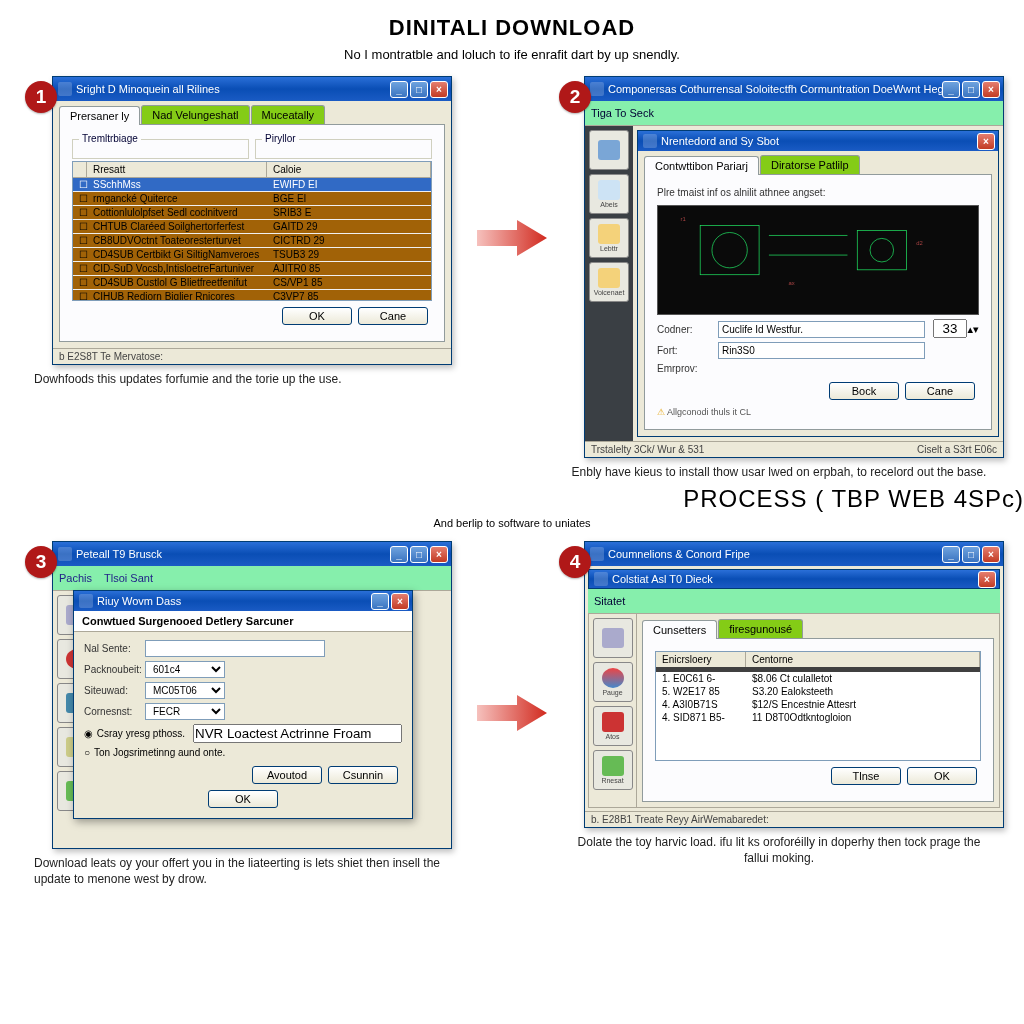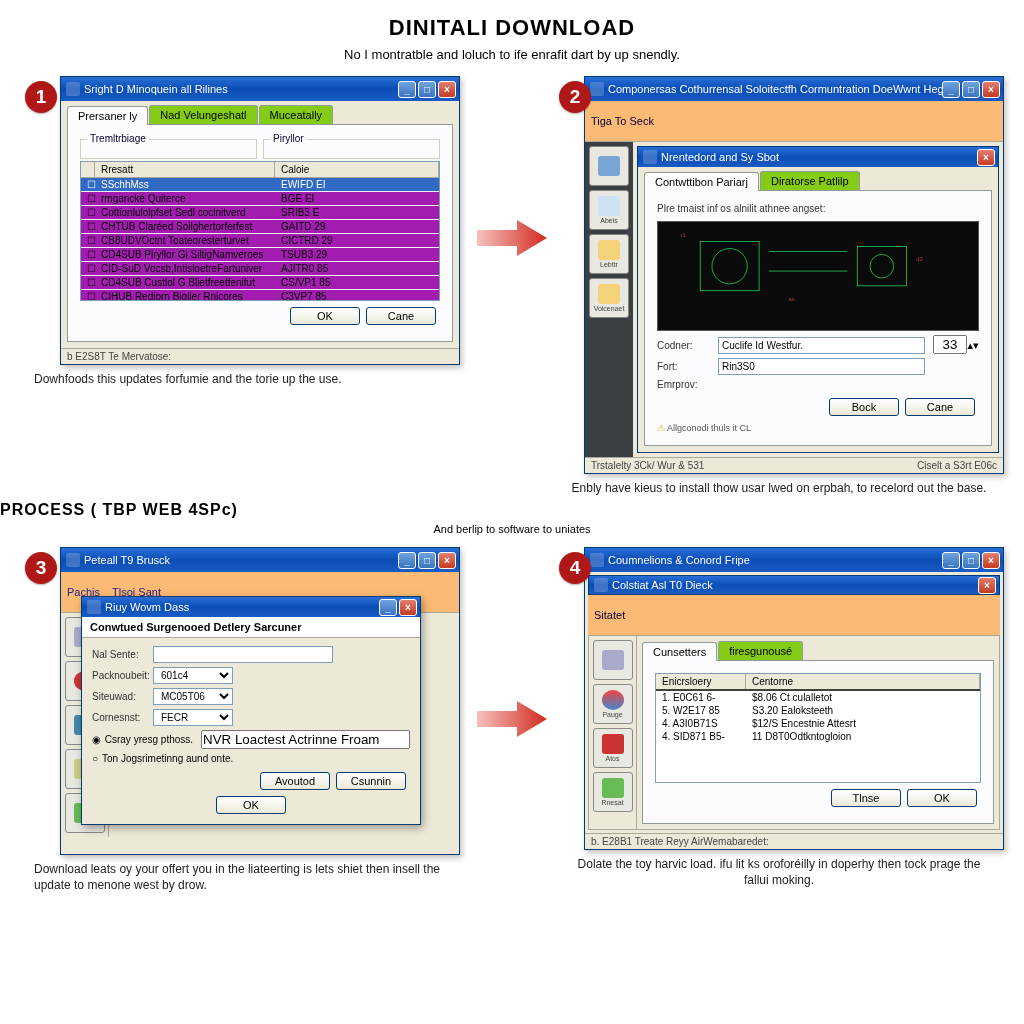--- a/index.html
+++ b/index.html
@@ -1,44 +1,44 @@
 <!DOCTYPE html>
 <html><head>
 <meta charset="utf-8">
 <style>
 * { box-sizing: border-box; margin: 0; padding: 0; }
 body { font-family: Tahoma, Arial, sans-serif; font-size: 11px; background: #fff; width: 1024px; height: 1024px; position: relative; color: #000; }
 .page-title { text-align: center; font-size: 22px; font-weight: bold; letter-spacing: 1px; padding-top: 15px; }
 .page-subtitle { text-align: center; font-size: 13px; padding: 6px 0 10px; }
-.section-title { text-align: left; font-size: 16px; font-weight: bold; letter-spacing: 1px; padding-top: 5px; }
+.section-title { text-align: right; font-size: 24px; font-weight: normal; letter-spacing: 1px; padding-top: 5px; }
 .section-sub { text-align: center; font-size: 11px; padding: 4px 0 8px; }
 .row { display: flex; justify-content: space-between; padding: 0 30px; position: relative; }
 .col { width: 430px; position: relative; }
 .badge { position: absolute; top: 5px; left: -5px; width: 32px; height: 32px; border-radius: 50%; background: #b01818; color: #fff; font-weight: bold; font-size: 19px; display: flex; align-items: center; justify-content: center; z-index: 10; box-shadow: 0 1px 2px rgba(0,0,0,.3); }
 .caption { font-size: 12px; color: #222; padding: 6px 4px 0 4px; line-height: 1.35; text-align: left; }
 .arrow { position: absolute; left: 50%; top: 140px; transform: translateX(-50%); }
 .arrow svg { display: block; }
-.window { border: 1px solid #003c74; background: #ece9d8; box-shadow: 2px 3px 6px rgba(0,0,0,.25); margin-left: 30px; position: relative; }
+.window { border: 1px solid #003c74; background: #ece9d8; box-shadow: 2px 3px 6px rgba(0,0,0,.25); margin-left: 22px; position: relative; }
 .titlebar { height: 24px; background: linear-gradient(to bottom, #2a6fd8 0%, #0a4eb5 50%, #1a5bc4 100%); color: #fff; display: flex; align-items: center; padding: 0 3px 0 5px; font-size: 11px; }
 .titlebar .icon { width: 14px; height: 14px; margin-right: 4px; background: #fff3; border-radius: 2px; display: inline-block; }
 .titlebar .t { flex: 1; overflow: hidden; white-space: nowrap; }
 .winbtns { display: flex; gap: 2px; }
 .winbtn { width: 18px; height: 17px; border: 1px solid #fff; border-radius: 3px; font-size: 10px; display: flex; align-items: center; justify-content: center; font-weight: bold; }
 .winbtn.min { background: linear-gradient(#6fa3de,#3a74c1); color:#fff;}
 .winbtn.max { background: linear-gradient(#6fa3de,#3a74c1); color:#fff;}
 .winbtn.close { background: linear-gradient(#e57e6f,#c23b24); color:#fff;}
-.menu { background:#fdba74; border-bottom:1px solid #aca899; padding:14px 6px; font-size:11px; color:#003; }
+.menu { background:#86efac; border-bottom:1px solid #aca899; padding:6px 6px; font-size:11px; color:#003; }
 .menu span { margin-right:12px; }
 .tabs { display:flex; gap:1px; padding:4px 6px 0 6px; background:#ece9d8; }
 .tab { border:1px solid #919b9c; border-bottom:none; background:#84cc16; padding:3px 10px; border-radius:3px 3px 0 0; font-size:11px; }
 .tab.active { background:#fcfcfe; position:relative; top:1px;}
 .pane { margin:0 6px 6px 6px; border:1px solid #919b9c; background:#fcfcfe; padding:12px; }
 .group { border:1px solid #d0d0bf; margin:2px 0; padding:4px; position:relative; background:#fcfcfe;}
 .group .glabel { position:absolute; top:-7px; left:6px; background:#fcfcfe; padding:0 3px; font-size:10px; color:#003;}
-.listbox { border:1px solid #7f9db9; background:#a21caf; height:140px; overflow:auto; }
+.listbox { border:1px solid #7f9db9; background:#a16207; height:140px; overflow:auto; }
 .listhead { display:flex; background:#ece9d8; border-bottom:1px solid #aca899; font-size:10px; }
 .listhead div { padding:2px 6px; border-right:1px solid #aca899; }
 .listrow { display:flex; font-size:10px; border-bottom:1px solid #f0f0f0;}
 .listrow div { padding:1px 6px; }
 .listrow .chk { width:14px; text-align:center; }
 .listrow.sel { background:#316ac5; color:#fff; }
 .btnrow { display:flex; justify-content:flex-end; gap:6px; padding:6px 4px 4px; }
 .btn { border:1px solid #003c74; background:linear-gradient(#fff,#ece9d8); padding:2px 0; width:70px; text-align:center; font-size:11px; border-radius:3px; }
 .status { border-top:1px solid #aca899; background:#ece9d8; font-size:10px; padding:2px 6px; color:#444; display:flex; justify-content:space-between;}
 .sidebar { width:48px; background:#3a3f44; padding:4px 2px; display:flex; flex-direction:column; gap:4px; align-items:center;}
@@ -49,21 +49,21 @@
 .field { display:flex; align-items:center; gap:6px; padding:2px 0; font-size:10px;}
 .field label { width:55px; color:#333;}
 .field input, .field select { border:1px solid #7f9db9; background:#fff; padding:1px 3px; font-size:10px; font-family:inherit; height:17px;}
 .preview { background:#0a0a0a; border:1px solid #555; height:110px; margin:4px 0; position:relative;}
 .preview svg { width:100%; height:100%;}
 .warn { font-size:9px; color:#555; padding-top:3px;}
 .warn::before { content:"⚠ "; color:#e6a817;}
 .inner-window { position:absolute; top:48px; left:20px; width:340px; z-index:5; border:1px solid #003c74; background:#ece9d8; box-shadow:2px 3px 8px rgba(0,0,0,.35);}
 .radio { display:flex; align-items:center; gap:4px; padding:2px 0; font-size:10px;}
 .tablebox { border:1px solid #7f9db9; background:#fff; height:110px; overflow:auto; font-size:10px;}
-.tablehead { display:flex; background:#ece9d8; border-bottom:2px solid #404040;}
+.tablehead { display:flex; background:#ece9d8; border-bottom:5px solid #404040;}
 .tablehead div{ padding:2px 6px; border-right:1px solid #aca899;}
 .trow{ display:flex;}
 .trow div{ padding:1px 6px;}
 .topfield { display:flex; align-items:center; gap:6px; padding:3px 0;}
 .topfield label{ font-size:10px; color:#003;}
 .topfield input{ flex:1; border:1px solid #7f9db9; padding:1px 3px; font-size:10px; height:17px;}
 </style>
 </head>
 <body>
 
@@ -126,21 +126,21 @@
               <div style="width:180px;">CHTUB Claréed Soilghertorferfest</div>
               <div>GAITD 29</div>
             </div>
           <div class="listrow">
               <div class="chk">☐</div>
               <div style="width:180px;">CB8UDVOctnt Toateoresterturvet</div>
               <div>CICTRD 29</div>
             </div>
           <div class="listrow">
               <div class="chk">☐</div>
-              <div style="width:180px;">CD4SUB Piryllor Gi SiltigNamveroes</div>
+              <div style="width:180px;">CD4SUB Certbikt Gi SiltigNamveroes</div>
               <div>TSUB3 29</div>
             </div>
           <div class="listrow">
               <div class="chk">☐</div>
               <div style="width:180px;">CID-SuD Vocsb,IntisloetreFartuniver</div>
               <div>AJITR0 85</div>
             </div>
           <div class="listrow">
               <div class="chk">☐</div>
               <div style="width:180px;">CD4SUB Custlol G Blietfreetfenifut</div>

